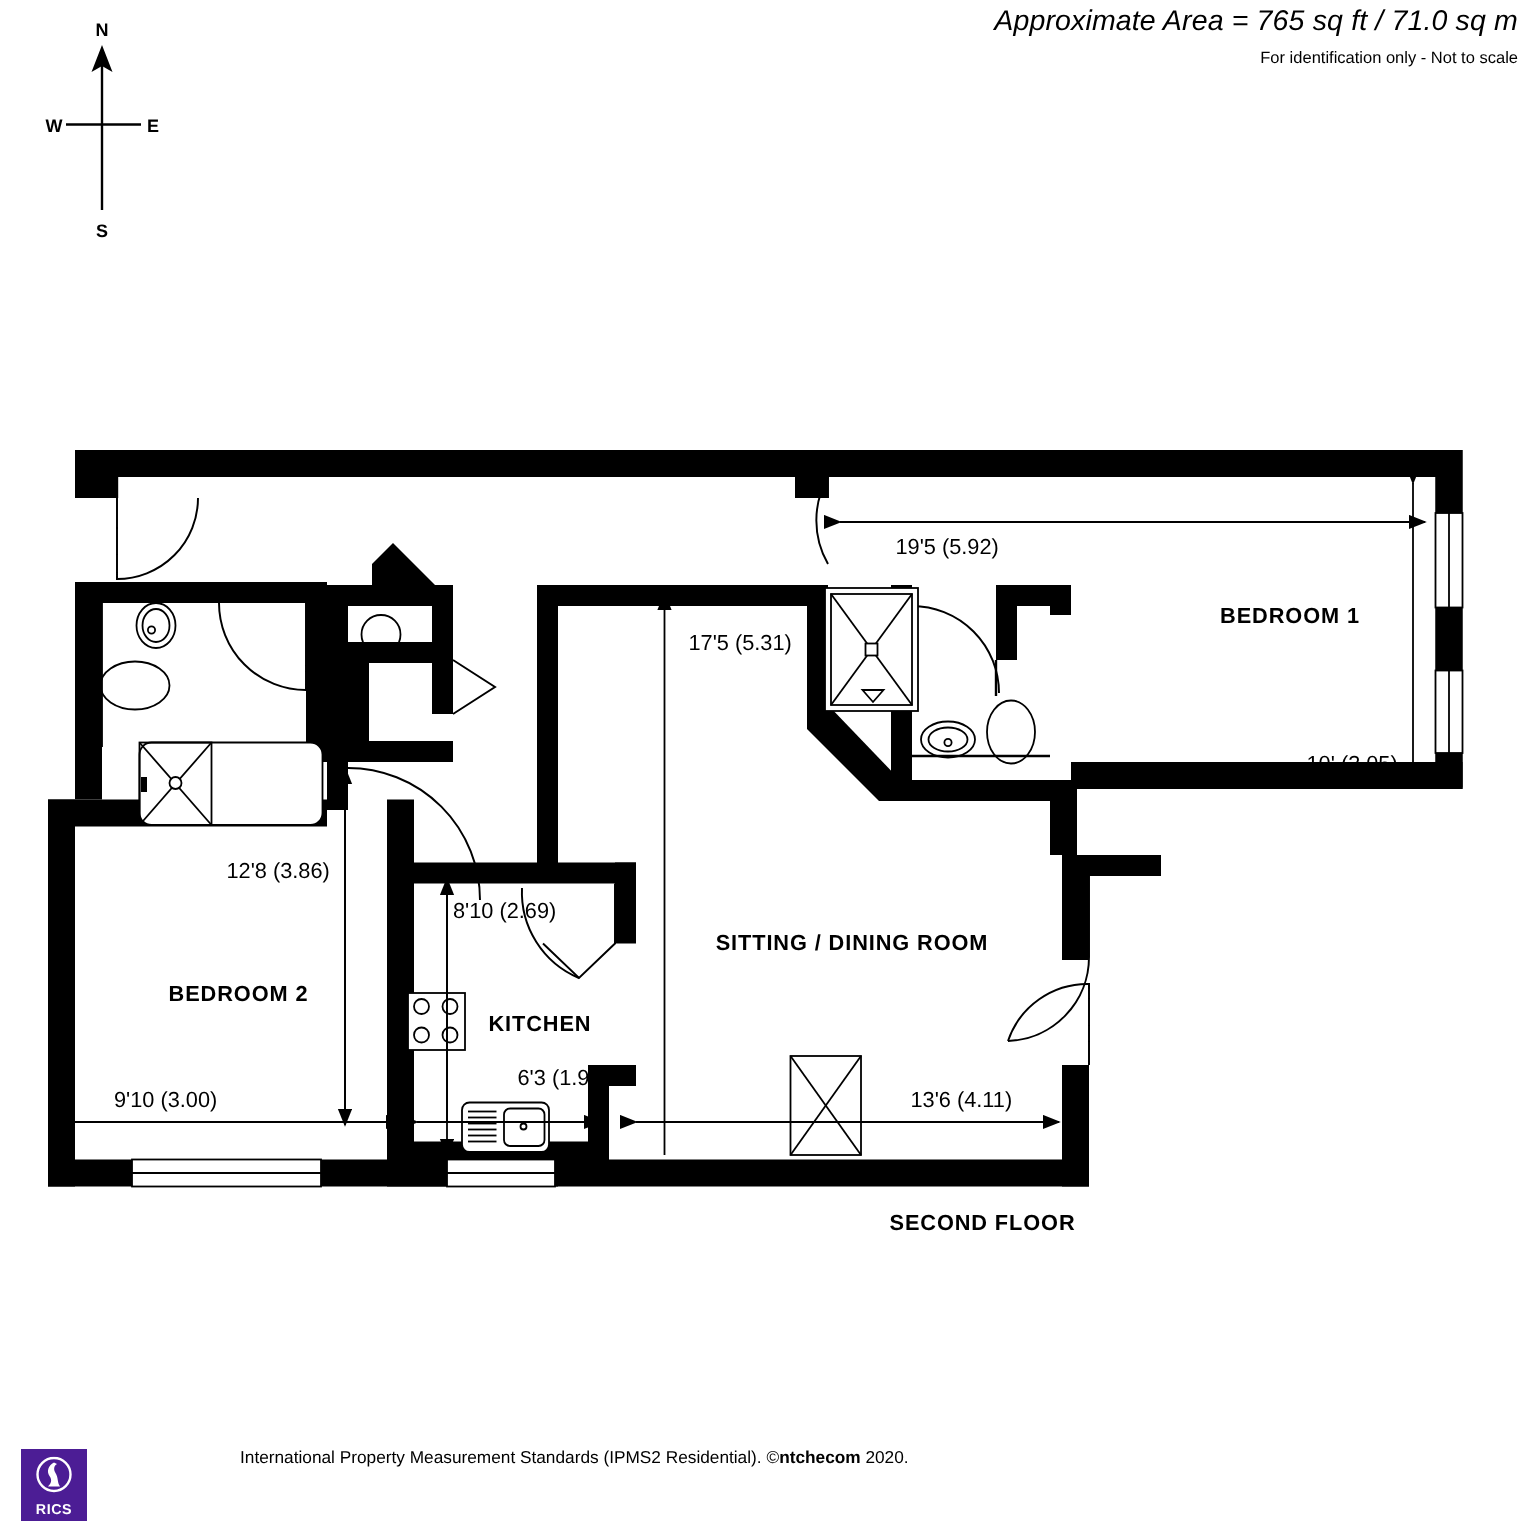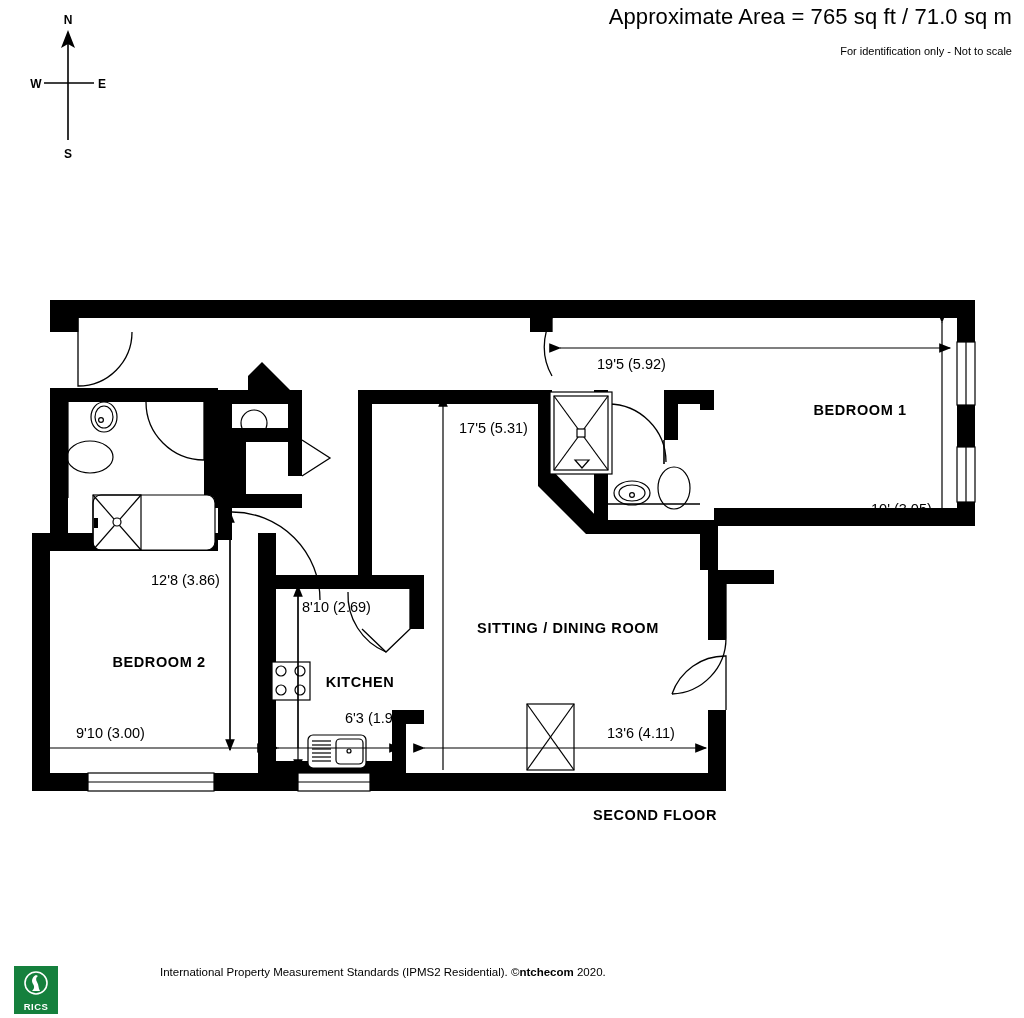--- a/index.html
+++ b/index.html
@@ -3,46 +3,46 @@
 <meta charset="utf-8">
 <style>
   html,body{margin:0;padding:0;background:#ffffff;}
   body{
     width:1024px;height:1018px;position:relative;overflow:hidden;
     font-family:"Liberation Sans", sans-serif;color:#000;
   }
   #plan-root{position:absolute;left:0;top:0;width:1024px;height:1018px;}
   .hdr-area{
     position:absolute;right:12px;top:4px;
-    font-size:22px;letter-spacing:.1px;white-space:nowrap;
+    font-size:19px;letter-spacing:.1px;white-space:nowrap;font-style:italic;
   }
   .hdr-note{
     position:absolute;right:12px;top:33px;
-    font-size:11px;white-space:nowrap;margin-top:12px;
+    font-size:11px;white-space:nowrap;
   }
   svg{display:block;}
   text{font-family:"Liberation Sans", sans-serif;fill:#000;}
   .room-label{font-size:14.5px;font-weight:bold;letter-spacing:.6px;}
   .dim-label{font-size:14.5px;letter-spacing:0;}
   .floor-label{font-size:14.5px;font-weight:bold;letter-spacing:.6px;}
   .compass-letter{font-size:12px;font-weight:bold;}
   .wall{fill:#000;}
   .thin{fill:none;stroke:#000;stroke-width:1.2;}
   .thin2{fill:none;stroke:#000;stroke-width:1.6;}
   .fix{fill:#fff;stroke:#000;stroke-width:1.2;}
   .fixnf{fill:none;stroke:#000;stroke-width:1.2;}
   .dimline{stroke:#000;stroke-width:1.2;fill:none;}
   .swing{fill:none;stroke:#000;stroke-width:1.3;}
   .footer{
     position:absolute;left:160px;top:965px;
     font-size:11.5px;line-height:15px;white-space:nowrap;
   }
   .footer b{font-weight:bold;}
   .rics-badge{position:absolute;left:14px;top:966px;width:140px;height:48px;}
-  .rics-sq{position:absolute;left:0;top:0;width:44px;height:48px;background:#15803d;}
+  .rics-sq{position:absolute;left:0;top:0;width:44px;height:48px;background:#4c1d95;}
   .rics-word{
     position:absolute;left:2px;bottom:2px;width:40px;text-align:center;
     color:#fff;font-size:9.5px;font-weight:bold;letter-spacing:.4px;
     font-family:"Liberation Sans", sans-serif;
   }
   .rics-emblem{position:absolute;left:9px;top:5px;width:26px;height:28px;}
   .cpm-box{
     position:absolute;left:48px;top:0;width:92px;height:48px;
     border:2px solid #000;border-radius:0 9px 9px 0;box-sizing:border-box;
     padding:3px 0 0 6px;

